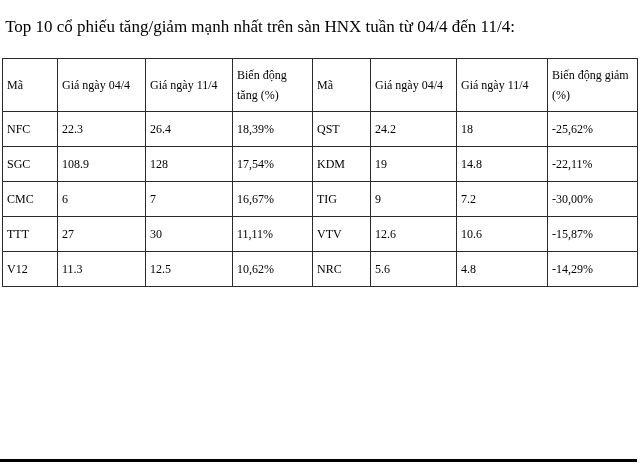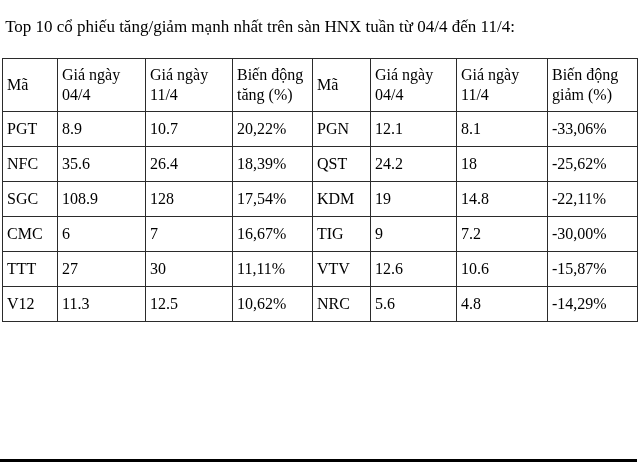--- a/index.html
+++ b/index.html
@@ -28,21 +28,21 @@
     color: #000000;
     white-space: nowrap;
   }
   table.stocks {
     position: absolute;
     left: 2px;
     top: 58px;
     width: 635px;
     border-collapse: collapse;
     table-layout: fixed;
-    font-size: 16px;
+    font-size: 12px;
   }
   table.stocks th,
   table.stocks td {
     border: 1px solid #2b2b2b;
     padding: 1px 3px 1px 4px;
     text-align: left;
     font-weight: normal;
     vertical-align: middle;
     overflow: hidden;
     line-height: 20px;
@@ -87,32 +87,22 @@
         <th>Giá ngày 11/4</th>
         <th>Biến động tăng (%)</th>
         <th>Mã</th>
         <th>Giá ngày 04/4</th>
         <th>Giá ngày 11/4</th>
         <th>Biến động giảm (%)</th>
       </tr>
     </thead>
     <tbody>
         <tr>
-          <td>PGT</td>
-          <td>8.9</td>
-          <td>10.7</td>
-          <td>20,22%</td>
-          <td>PGN</td>
-          <td>12.1</td>
-          <td>8.1</td>
-          <td>-33,06%</td>
-        </tr>
-        <tr>
           <td>NFC</td>
-          <td>35.6</td>
+          <td>22.3</td>
           <td>26.4</td>
           <td>18,39%</td>
           <td>QST</td>
           <td>24.2</td>
           <td>18</td>
           <td>-25,62%</td>
         </tr>
         <tr>
           <td>SGC</td>
           <td>108.9</td>

